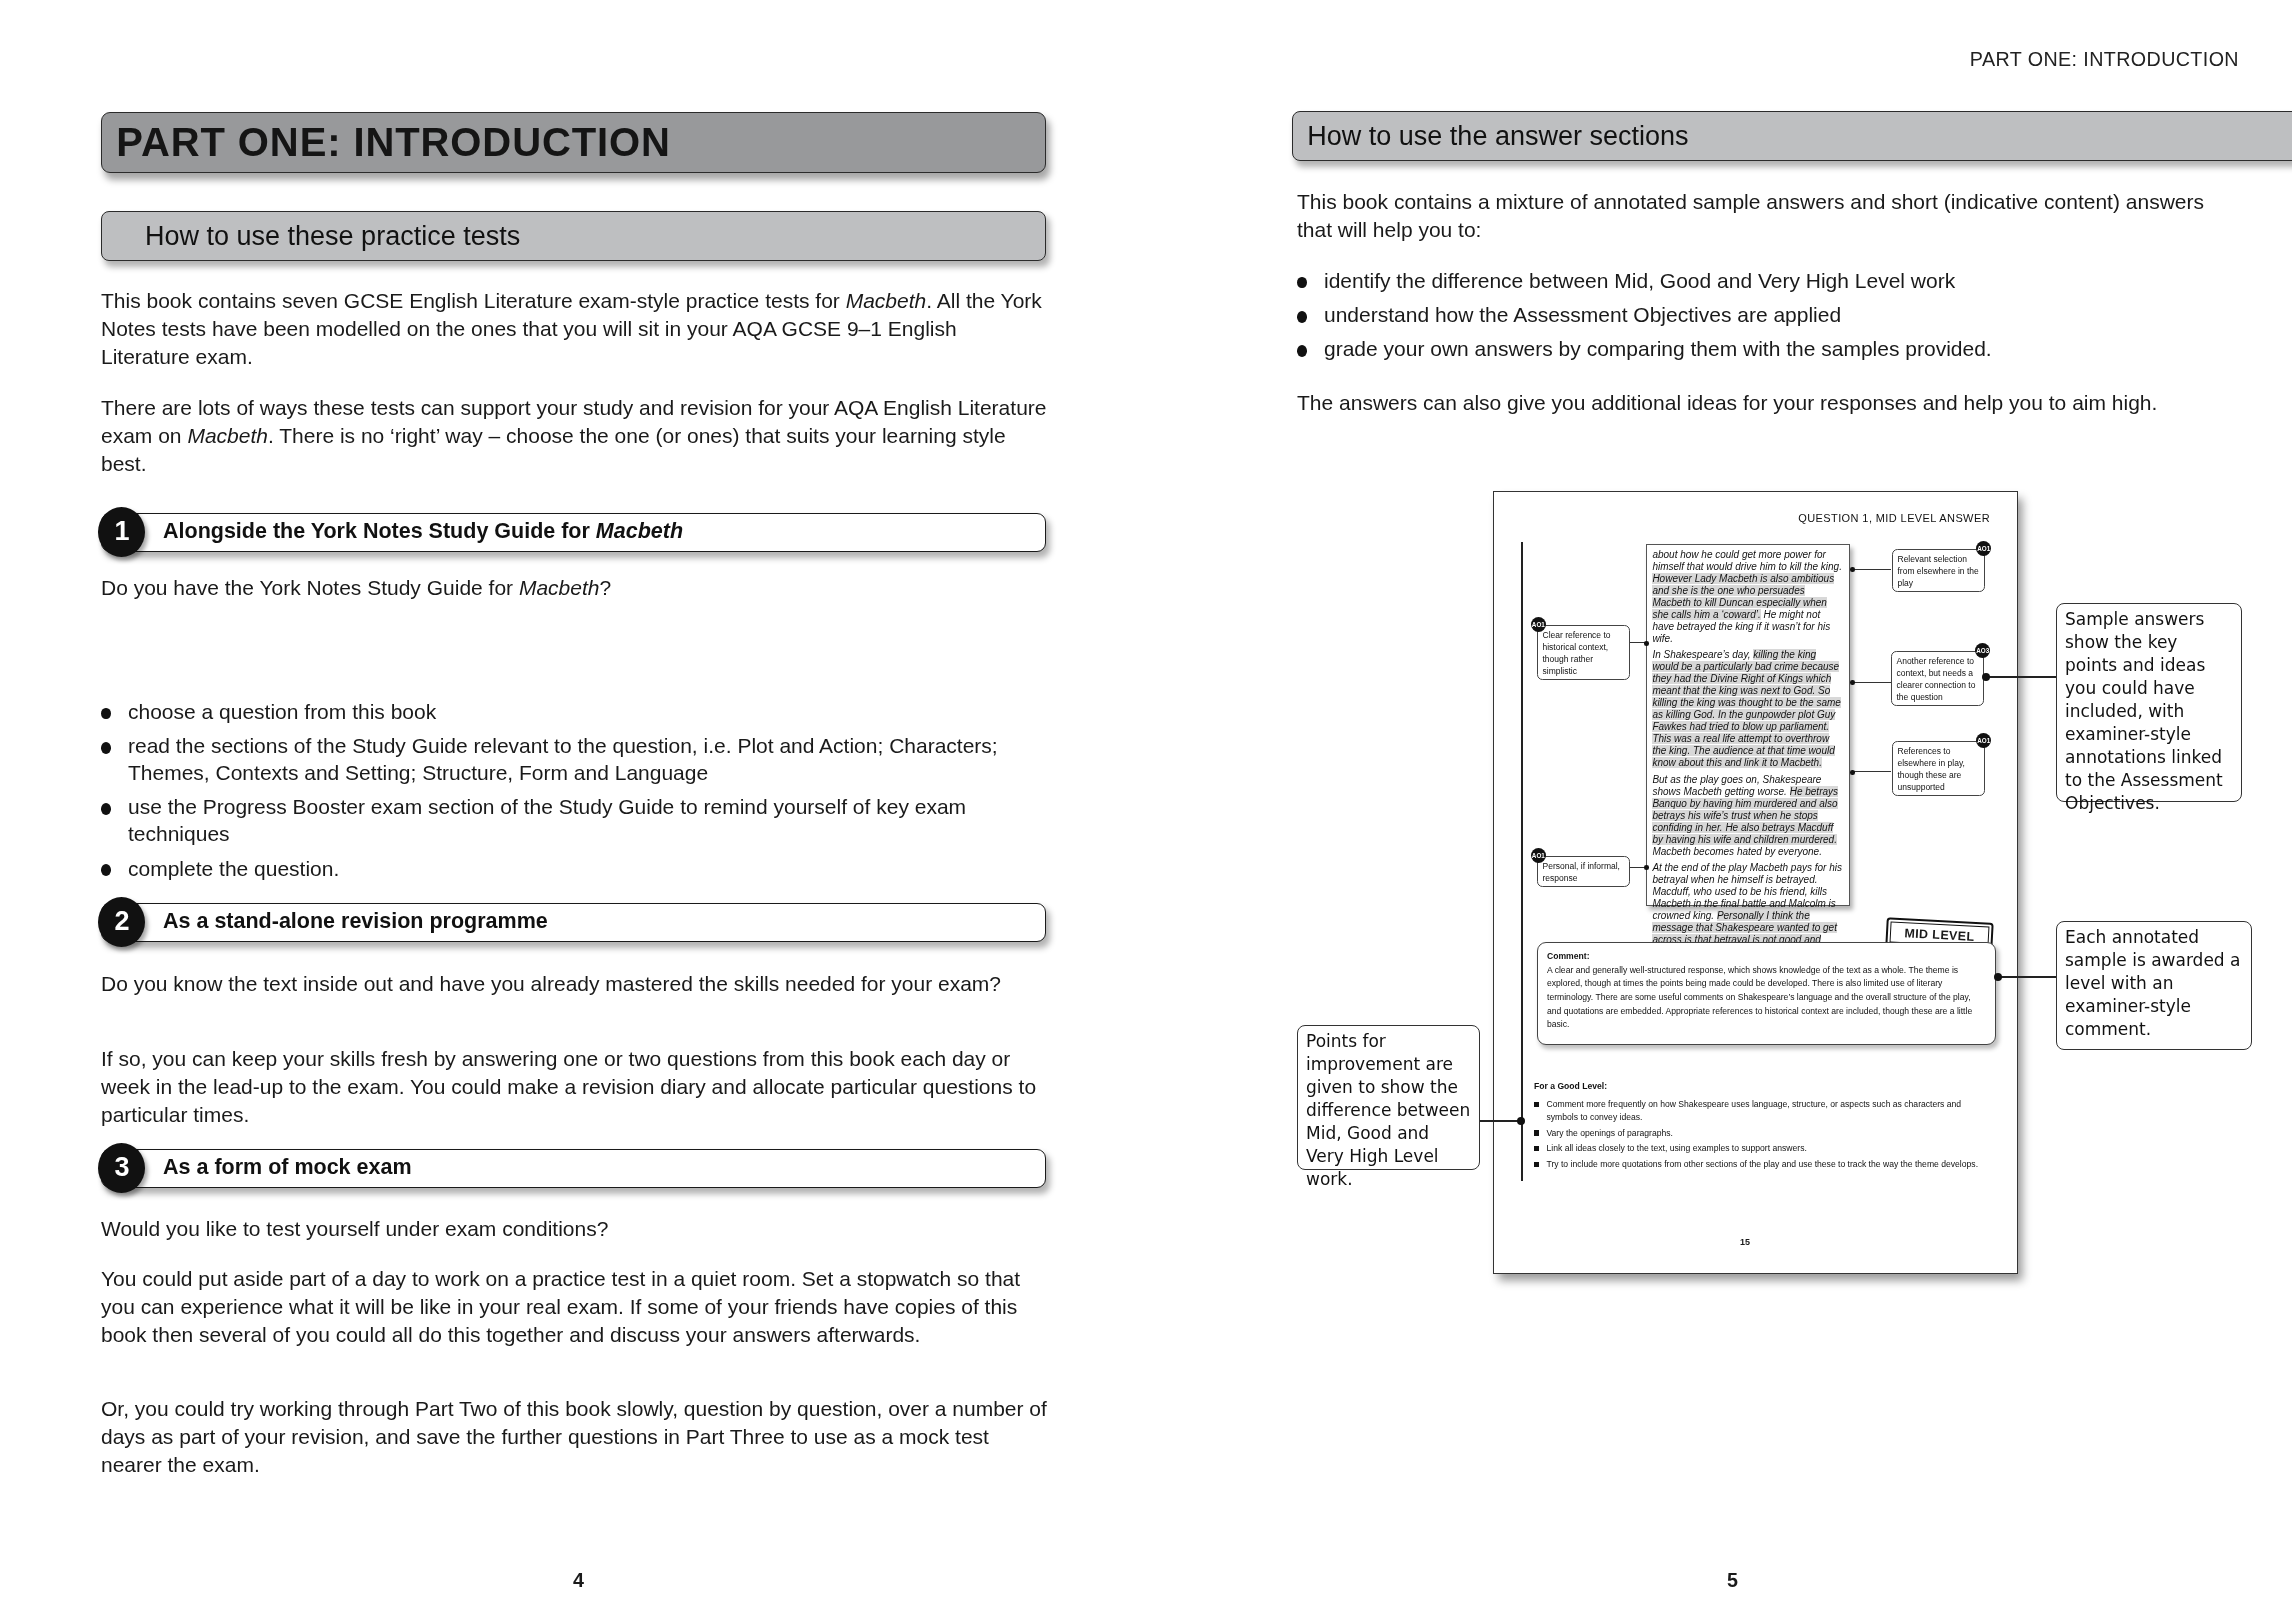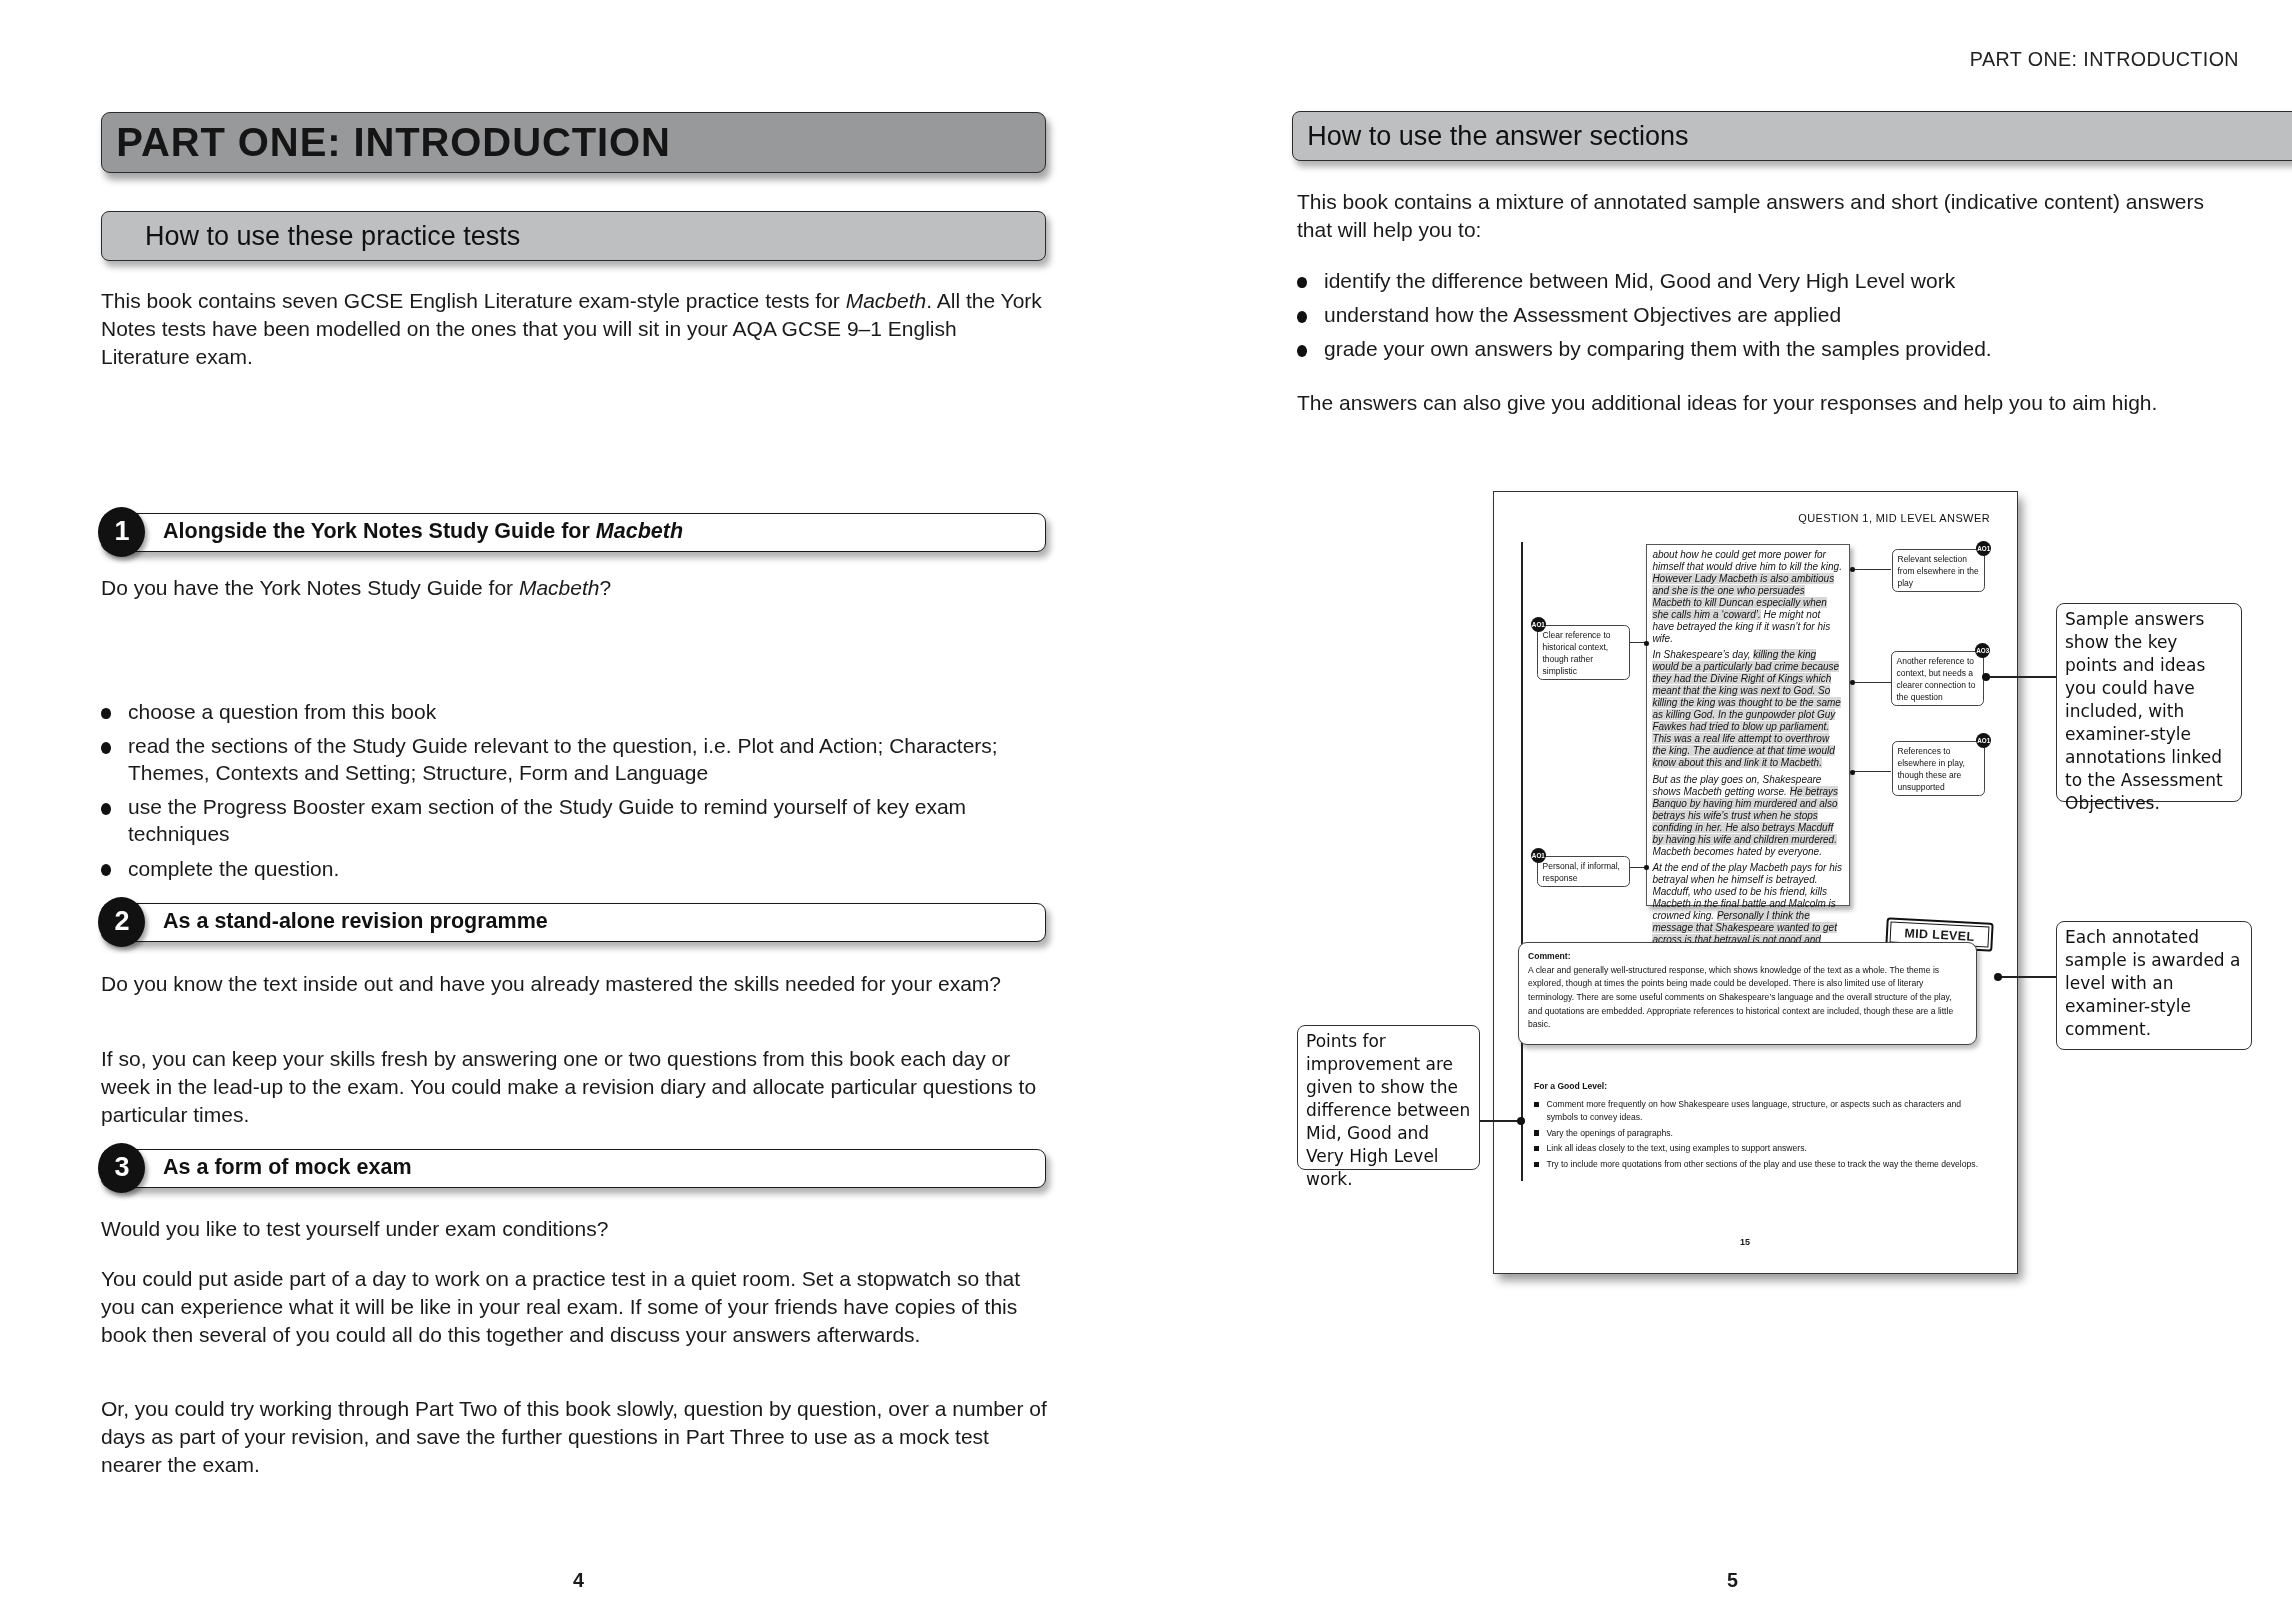--- a/index.html
+++ b/index.html
@@ -81,21 +81,21 @@
 
   .level-stamp {
     position: absolute; left: 392px; top: 428px; width: 107px; height: 29px;
     border: 2.7px solid #111; border-radius: 3.6px; transform: rotate(3deg);
     display: flex; align-items: center; justify-content: center; background: #fff;
     outline: 0.9px solid #111; outline-offset: -5.4px;
   }
   .level-stamp span { font-size: 12.5px; font-weight: bold; letter-spacing: 0.4px; }
 
   .comment-box {
-    position: absolute; left: 24px; top: 450px; width: 459px; height: 103px;
+    position: absolute; left: 43px; top: 450px; width: 459px; height: 103px;
     border: 0.9px solid #444; border-radius: 9px; background: #fff; box-shadow: 2.7px 3.6px 4.5px rgba(0,0,0,0.25);
     padding: 7.2px 9px; font-size: 8.6px; line-height: 13.6px; color: #111;
   }
   .comment-box .ctitle { font-weight: bold; }
 
   .improve { position: absolute; left: 40px; top: 588px; width: 457px; font-size: 8.6px; line-height: 13.4px; color: #111; }
   .improve .ititle { font-weight: bold; margin-bottom: 4.5px; }
   .improve ul { list-style: none; }
   .improve li { position: relative; padding-left: 12.5px; margin-bottom: 2.7px; line-height: 13px; }
   .improve li::before { content: ""; position: absolute; left: 0; top: 3.6px; width: 5.4px; height: 5.4px; background: #111; }
@@ -115,20 +115,21 @@
 <div class="page" id="page-left">
   <div class="part-banner">
     <span>PART ONE: INTRODUCTION</span>
   </div>
 
   <div class="section-bar" style="left:101px; top:211px; width:945px;padding-left:43px;">
     <span>How to use these practice tests</span>
   </div>
 
   <p class="para para-left" style="top:287px;">This book contains seven GCSE English Literature exam-style practice tests for <i>Macbeth</i>. All the York Notes tests have been modelled on the ones that you will sit in your AQA GCSE 9–1 English Literature exam.</p>
+  <p class="para para-left" style="top:394px;">There are lots of ways these tests can support your study and revision for your AQA English Literature exam on <i>Macbeth</i>. There is no ‘right’ way – choose the one (or ones) that suits your learning style best.</p>
 
   <div class="num-bar" style="top:513px;">
     <div class="num-badge">1</div>
     <div class="num-title">Alongside the York Notes Study Guide for <i>Macbeth</i></div>
   </div>
   <p class="para para-left" style="top:574px;">Do you have the York Notes Study Guide for <i>Macbeth</i>?</p>
   <ul class="bullets" style="left:101px; top:698px; width:949px;">
     <li>choose a question from this book</li>
     <li>read the sections of the Study Guide relevant to the question, i.e. Plot and Action; Characters; Themes, Contexts and Setting; Structure, Form and Language</li>
     <li>use the Progress Booster exam section of the Study Guide to remind yourself of key exam techniques</li>

